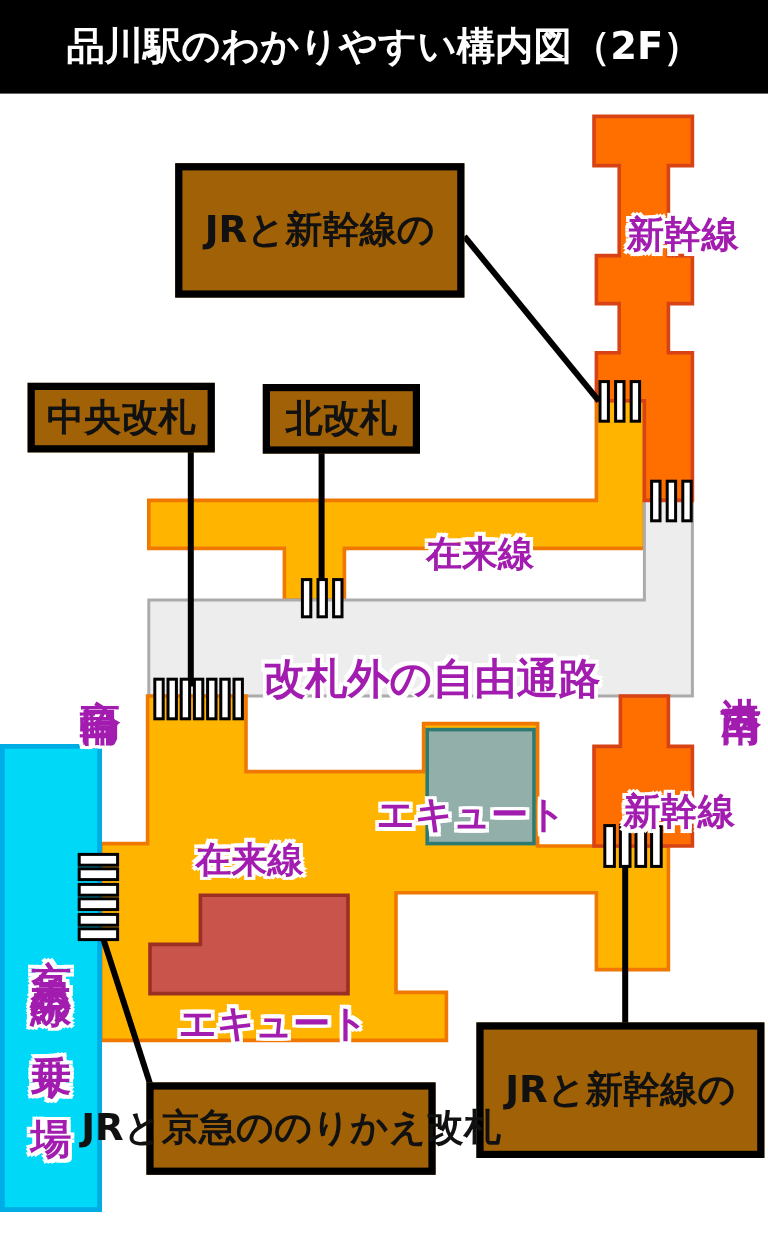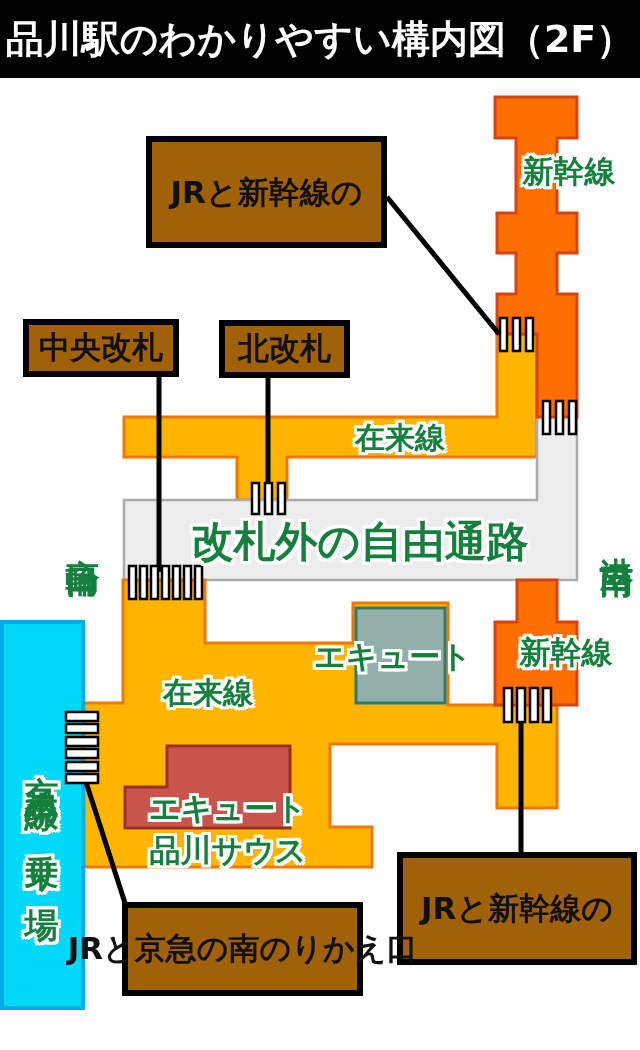--- a/index.html
+++ b/index.html
@@ -6,29 +6,30 @@
   .canvas {
     position:relative; width:640px; height:1050px; margin:0 auto;
     background:#ffffff; overflow:hidden;
     font-family:"DejaVu Sans","Liberation Sans",sans-serif;
   }
   .titlebar {
     position:absolute; left:0; top:0; width:640px; height:78px;
     background:#000; color:#fff; display:flex; align-items:center; justify-content:center;
   }
   .titlebar .t {
-    font-size:38px; font-weight:700; letter-spacing:0px; white-space:nowrap;
+    font-size:32px; font-weight:700; letter-spacing:0px; white-space:nowrap;
   }
   svg.map { position:absolute; left:0; top:0; }
   .olabel {
-    position:absolute; font-weight:700; color:#15803d; white-space:nowrap;
+    position:absolute; font-weight:700; color:#a21caf; white-space:nowrap;
     transform:translate(-50%,-50%); text-align:center;
     text-shadow:
       -3px -3px 0 #fff, 3px -3px 0 #fff, -3px 3px 0 #fff, 3px 3px 0 #fff,
       -3px 0 0 #fff, 3px 0 0 #fff, 0 -3px 0 #fff, 0 3px 0 #fff;
+    margin-top: 24px;
   }
   .vlabel {
     writing-mode:vertical-rl; text-orientation:upright;
   }
   .callout {
     position:absolute; box-sizing:border-box;
     background:#a16207; border:6px solid #000;
     display:flex; flex-direction:row; align-items:center; justify-content:center;
     font-weight:700; color:#111; text-align:center;
   }
@@ -113,51 +114,50 @@
   </svg>
 
   <div class="olabel" style="left:569px; top:172px; font-size:31px;">新幹線</div>
 
   <div class="olabel" style="left:566px; top:653px; font-size:31px;">新幹線</div>
 
   <div class="olabel" style="left:400px; top:438px; font-size:30px;">在来線</div>
 
   <div class="olabel" style="left:208px; top:693px; font-size:30px;">在来線</div>
 
-  <div class="olabel" style="left:360px; top:542px; font-size:42px;">改札外の自由通路</div>
+  <div class="olabel" style="left:360px; top:542px; font-size:35px;">改札外の自由通路</div>
 
   <div class="olabel vlabel" style="left:83px; top:540px; font-size:34px; letter-spacing:6px;">高輪口</div>
 
   <div class="olabel vlabel" style="left:617px; top:539px; font-size:34px; letter-spacing:6px;">港南口</div>
 
   <div class="olabel vlabel" style="left:42px; top:819px; font-size:34px; letter-spacing:8px;">京急本線の乗り場</div>
 
   <div class="olabel" style="left:393px; top:656px; font-size:31px; line-height:41px;">
     <span class="line" style="display:block;">エキュート</span>
   </div>
 
   <div class="olabel" style="left:228px; top:829px; font-size:31px; line-height:42px;">
     <span class="line" style="display:block;">エキュート</span>
-    <span class="line" style="display:block;">品川サウス</span>
   </div>
 
   <div class="callout" style="left:146px; top:136px; width:241px; height:112px; font-size:31px; line-height:1.38;">
     <span class="line">JRと新幹線の</span>
   </div>
 
   <div class="callout" style="left:23px; top:319px; width:156px; height:58px; font-size:31px;">
     <span class="line">中央改札</span>
   </div>
 
   <div class="callout" style="left:219px; top:320px; width:131px; height:58px; font-size:31px;">
     <span class="line">北改札</span>
   </div>
 
   <div class="callout" style="left:397px; top:852px; width:240px; height:113px; font-size:31px; line-height:1.4;">
     <span class="line">JRと新幹線の</span>
   </div>
 
-  <div class="callout" style="left:122px; top:902px; width:241px; height:94px; font-size:31px; line-height:1.4;">
+  <div class="callout" style="left:122px; top:902px; width:241px; height:77px; font-size:31px; line-height:1.4;">
     <span class="line">JRと京急の</span>
-    <span class="line">南のりかえ口</span>
+    <span class="line">のりかえ改札</span>
   </div>
 
 </div>
 
 </body></html>

